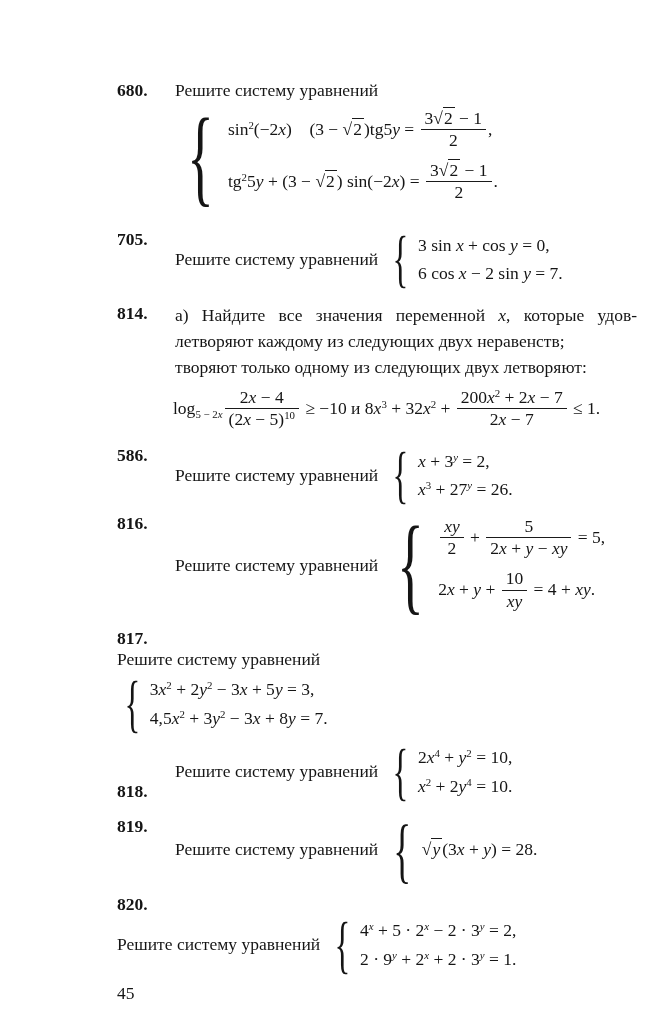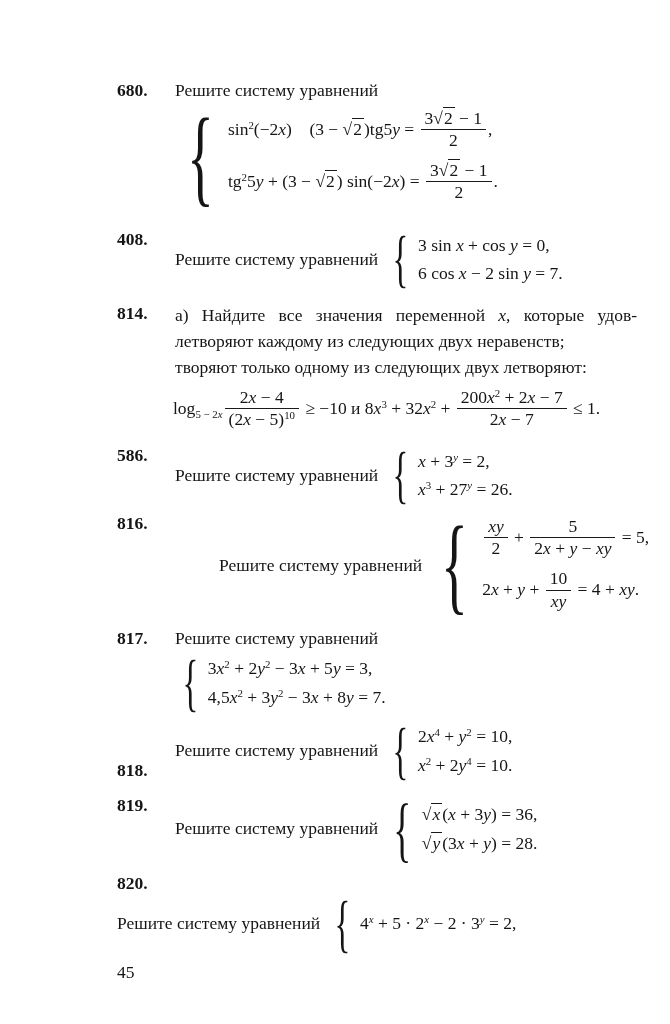--- a/index.html
+++ b/index.html
@@ -31,22 +31,22 @@
   .fden{display:block;border-top:1.5px solid #1a1a1a;padding:1px 4px 0;}
   .sqrt{white-space:nowrap;}
   .sqrt .rad{border-top:1.5px solid #1a1a1a;padding:0 2px 0 1px;}
   .tline{line-height:1.48;}
   .just{text-align:justify;text-align-last:justify;}
   .formula{white-space:nowrap;margin-top:8px;margin-left:-2px;}
   #p812{margin-bottom:20px;}
   #p813{margin-bottom:14px;}
   #p814{margin-bottom:14px;}
   #p815{margin-bottom:8px;}
-  #p816{margin-bottom:10px;gap:44px;}
-  #p817{margin-bottom:8px;}
+  #p816{margin-bottom:10px;}
+  #p817{margin-bottom:8px;flex-direction:column;}
   #p818{margin-bottom:14px;align-items:flex-end;}
   #p819{margin-bottom:10px;}
   #p820{margin-bottom:4px;flex-direction:column;}
   .pageno{margin-top:8px;}
 </style>
 </head>
 <body>
 
 <div class="page">
 
@@ -58,21 +58,21 @@
         <span class="brace brace-lg">{</span>
         <span class="eqs">
           <span class="eq eq-tall">sin<sup>2</sup>(−2<i class="it">x</i>)  (3 − <span class="sqrt">√<span class="rad">2</span></span>)tg5<i class="it">y</i> = <span class="frac"><span class="fnum">3<span class="sqrt">√<span class="rad">2</span></span> − 1</span><span class="fden">2</span></span>,</span>
           <span class="eq eq-tall">tg<sup>2</sup>5<i class="it">y</i> + (3 − <span class="sqrt">√<span class="rad">2</span></span>) sin(−2<i class="it">x</i>) = <span class="frac"><span class="fnum">3<span class="sqrt">√<span class="rad">2</span></span> − 1</span><span class="fden">2</span></span>.</span>
         </span>
       </div>
     </div>
   </div>
 
   <div class="problem" id="p813">
-    <div class="pnum">408.</div>
+    <div class="pnum">705.</div>
     <div class="pbody row">
       <span class="intro">Решите систему уравнений</span>
       <span class="brace brace-sm">{</span>
       <span class="eqs">
         <span class="eq">3 sin <i class="it">x</i> + cos <i class="it">y</i> = 0,</span>
         <span class="eq">6 cos <i class="it">x</i> − 2 sin <i class="it">y</i> = 7.</span>
       </span>
     </div>
   </div>
 
@@ -135,32 +135,32 @@
       </span>
     </div>
   </div>
 
   <div class="problem" id="p819">
     <div class="pnum">819.</div>
     <div class="pbody row">
       <span class="intro">Решите систему уравнений</span>
       <span class="brace brace-md">{</span>
       <span class="eqs">
-        <span class="eq"><span class="sqrt">√<span class="rad"><i class="it">x</i></span></span>(<i class="it">x</i> + 3<i class="it">y</i>) = 36,</span>
         <span class="eq"><span class="sqrt">√<span class="rad"><i class="it">y</i></span></span>(3<i class="it">x</i> + <i class="it">y</i>) = 28.</span>
       </span>
     </div>
   </div>
 
   <div class="problem" id="p820">
     <div class="pnum">820.</div>
     <div class="pbody row">
       <span class="intro">Решите систему уравнений</span>
       <span class="brace brace-sm">{</span>
       <span class="eqs">
         <span class="eq">4<sup><i class="it">x</i></sup> + 5 · 2<sup><i class="it">x</i></sup> − 2 · 3<sup><i class="it">y</i></sup> = 2,</span>
+        <span class="eq">2 · 9<sup><i class="it">y</i></sup> + 2<sup><i class="it">x</i></sup> + 2 · 3<sup><i class="it">y</i></sup> = 1.</span>
       </span>
     </div>
   </div>
 
   <div class="pageno">45</div>
 
 </div>
 
 </body></html>

